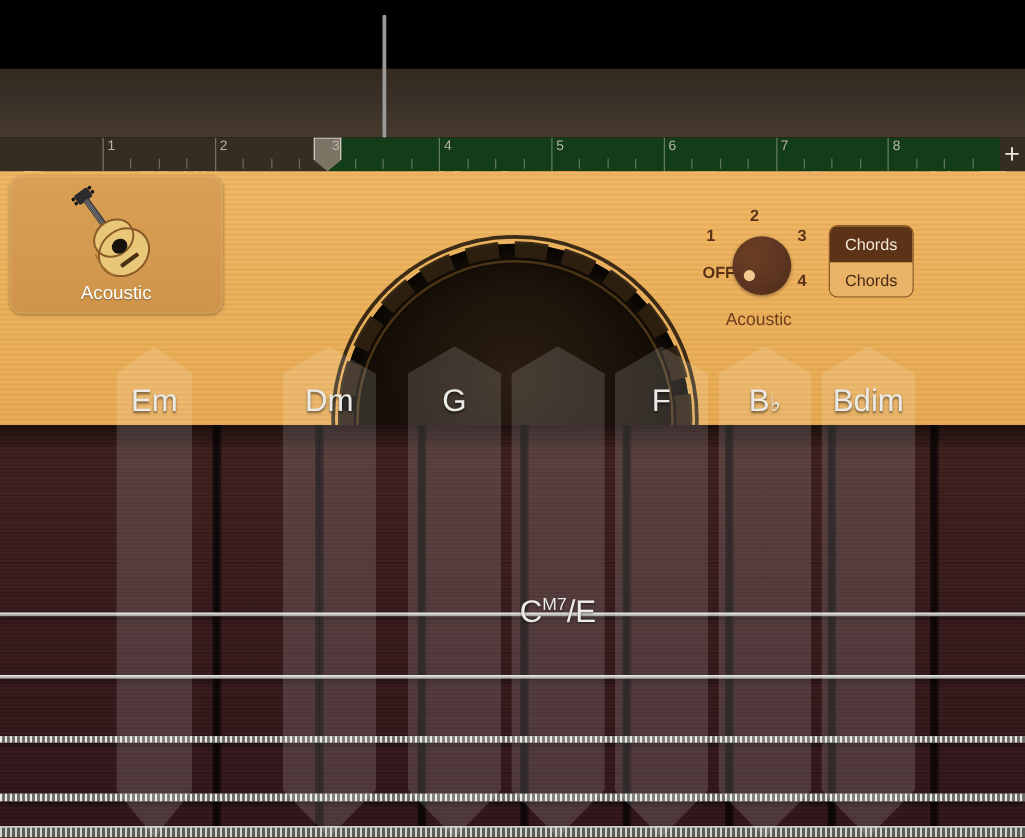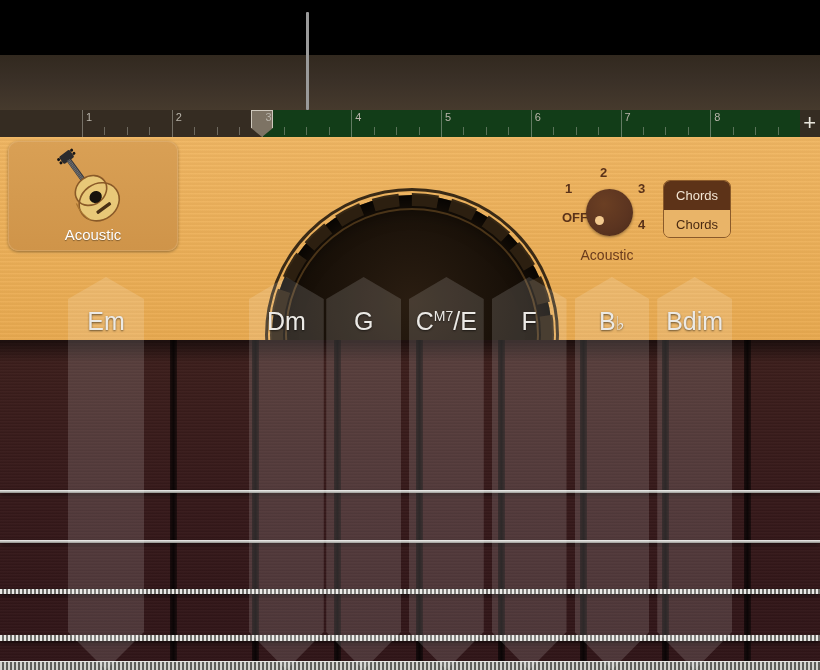--- a/index.html
+++ b/index.html
@@ -503,30 +503,30 @@
 
       <div class="string plain" style="top:150px;"></div>
       <div class="string plain" style="top:200px;"></div>
       <div class="string wound w1" style="top:249px;"></div>
       <div class="string wound w2" style="top:295px;"></div>
 
       <div class="bridge-bar"></div>
     </div>
 
     <div class="strips" id="strips">
-        <div class="strip" style="left: 68px; width: 76px;">
+        <div class="strip" style="left: 93px; width: 61px;">
           <div class="strip-label"><span>Em</span></div>
         </div>
-        <div class="strip" style="left: 249px; width: 74.75px;">
+        <div class="strip" style="left: 226px; width: 74.75px;">
           <div class="strip-label"><span>Dm</span></div>
         </div>
         <div class="strip" style="left: 326.25px; width: 74.75px;">
           <div class="strip-label"><span>G</span></div>
         </div>
-        <div class="strip" style="left: 409px; width: 74.75px;">
+        <div class="strip" style="left: 409px; width: 74.75px; align-items: center;">
           <div class="strip-label"><span>C</span><sup>M7</sup><span>/E</span></div>
         </div>
         <div class="strip" style="left: 491.75px; width: 74.75px;">
           <div class="strip-label"><span>F</span></div>
         </div>
         <div class="strip" style="left: 574.5px; width: 74.75px;">
           <div class="strip-label"><span>B</span><span class="flat">♭</span></div>
         </div>
         <div class="strip" style="left: 657.25px; width: 74.75px;">
           <div class="strip-label"><span>Bdim</span></div>

